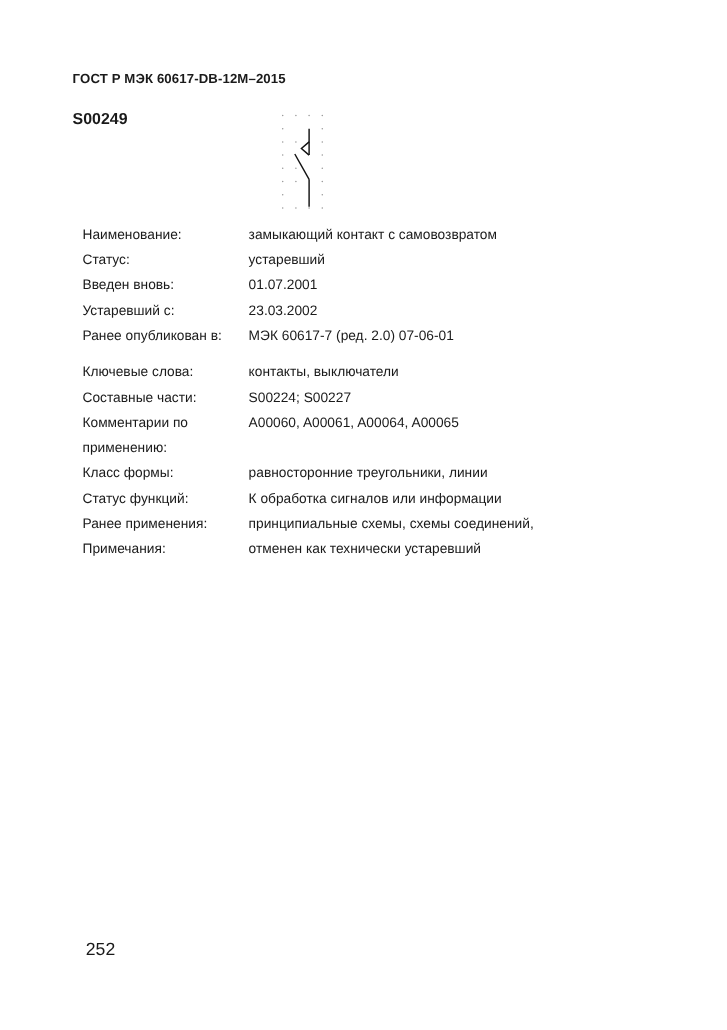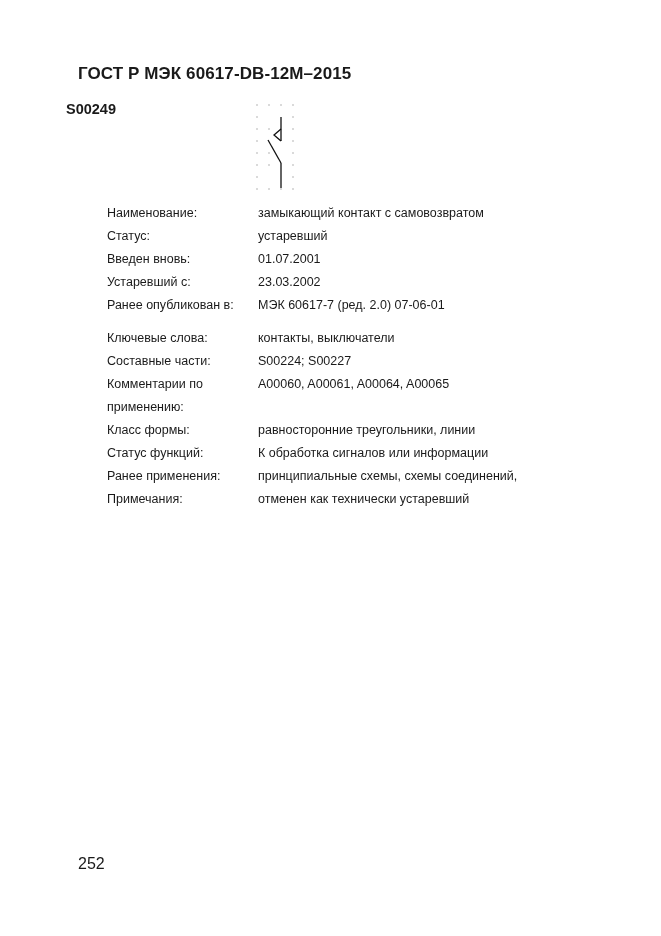--- a/index.html
+++ b/index.html
@@ -1,36 +1,36 @@
 <!DOCTYPE html>
 <html><head>
   <meta charset="utf-8">
   <style>
     html, body { margin: 0; padding: 0; background: #ffffff; }
     body {
       width: 661px; height: 936px; position: relative; overflow: hidden;
       font-family: "Liberation Sans", sans-serif; color: #1a1a1a;
     }
     .doc-header {
-      position: absolute; left: 78px; top: 64px;
-      font-size: 17px; font-weight: bold; letter-spacing: 0.1px;
+      position: absolute; left: 66px; top: 64px;
+      font-size: 12px; font-weight: bold; letter-spacing: 0.1px;
     }
     .symbol-id {
       position: absolute; left: 66px; top: 101px;
       font-size: 14.5px; font-weight: bold;
     }
     .symbol-figure {
       position: absolute; left: 250px; top: 100px; width: 60px; height: 100px;
     }
     .fields {
       position: absolute; left: 75px; top: 202px; width: 520px;
       font-size: 12.5px;
     }
     .row { display: flex; line-height: 23px; }
-    .row .label { width: 151px; flex: none; margin-left: 32px; }
+    .row .label { width: 151px; flex: none; }
     .row .value { flex: 1; }
     .gap { height: 10px; }
     .page-number {
       position: absolute; left: 78px; top: 855px; font-size: 16px;
     }
   </style>
 </head>
 <body>
 
 <div class="doc-header">ГОСТ Р МЭК 60617-DB-12M–2015</div>

